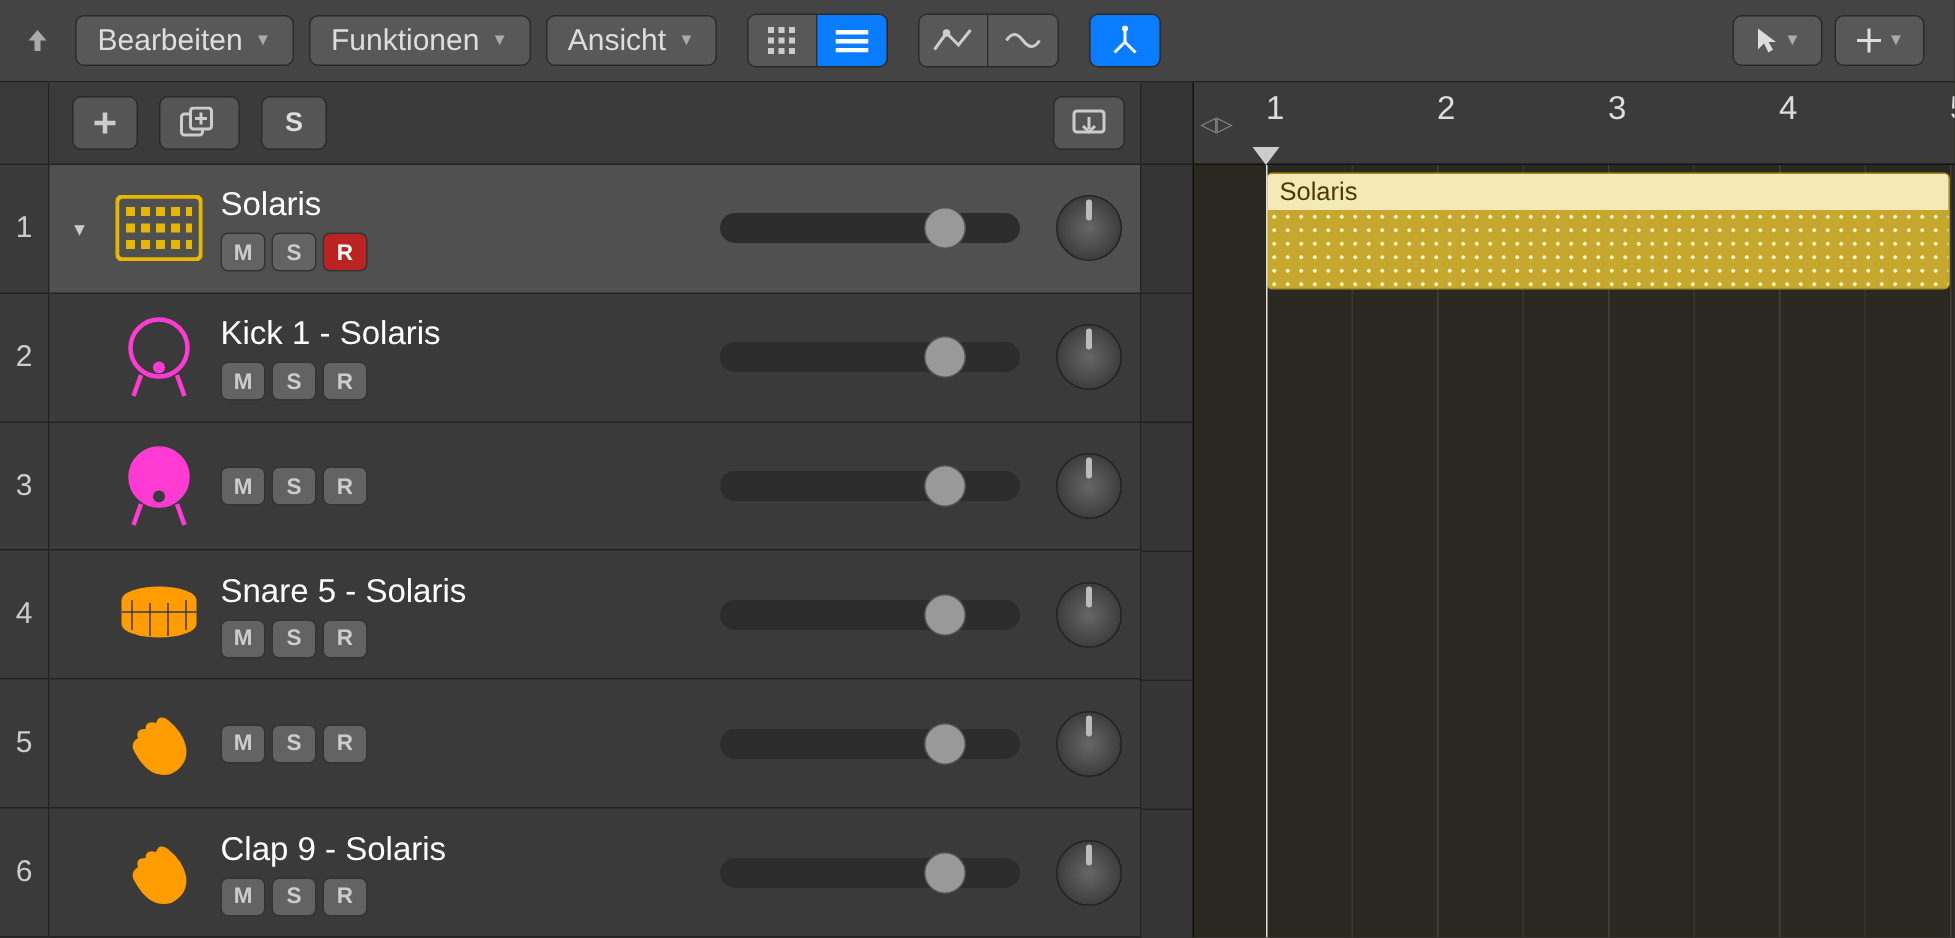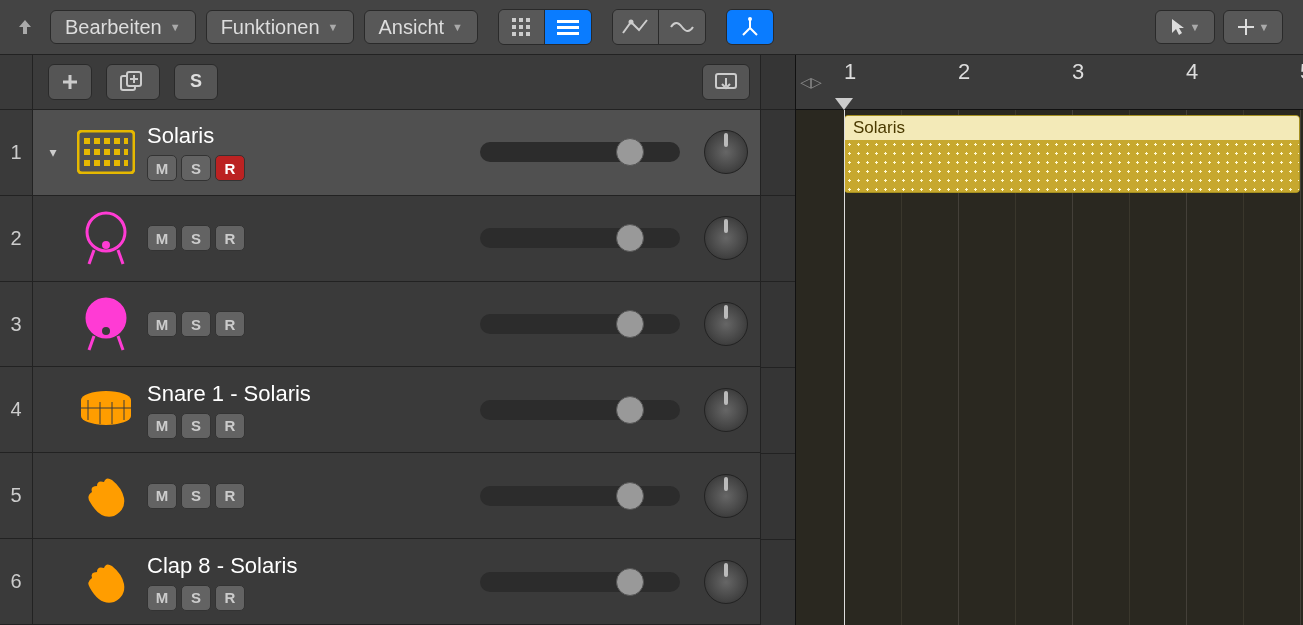--- a/index.html
+++ b/index.html
@@ -343,20 +343,21 @@
     <div class="track sub">
       <div class="icon-box">
         <svg width="50" height="56" viewBox="0 0 50 56">
             <circle cx="25" cy="22" r="19" fill="none" stroke="#ff3bd4" stroke-width="3"></circle>
             <circle cx="25" cy="35" r="4" fill="#ff3bd4"></circle>
             <line x1="13" y1="40" x2="8" y2="54" stroke="#ff3bd4" stroke-width="3"></line>
             <line x1="37" y1="40" x2="42" y2="54" stroke="#ff3bd4" stroke-width="3"></line>
           </svg>
       </div>
       <div class="track-info">
+        <div class="track-name">Kick 1 - Solaris</div>
         <div class="track-btns">
           <div class="tbtn">M</div>
           <div class="tbtn">S</div>
           <div class="tbtn">R</div>
         </div>
       </div>
       <div class="vol-slider">
           <div class="thumb"></div>
         </div>
       <div class="pan-knob"></div>
@@ -393,21 +394,21 @@
             <line x1="3" y1="20" x2="53" y2="20" stroke="#3a3a3a" stroke-width="1"></line>
             <g stroke="#3a3a3a" stroke-width="1">
               <line x1="10" y1="12" x2="10" y2="32"></line>
               <line x1="22" y1="14" x2="22" y2="36"></line>
               <line x1="34" y1="14" x2="34" y2="36"></line>
               <line x1="46" y1="12" x2="46" y2="32"></line>
             </g>
           </svg>
       </div>
       <div class="track-info">
-        <div class="track-name">Snare 1 - Solaris</div>
+        <div class="track-name">Snare 5 - Solaris</div>
         <div class="track-btns">
           <div class="tbtn">M</div>
           <div class="tbtn">S</div>
           <div class="tbtn">R</div>
         </div>
       </div>
       <div class="vol-slider">
           <div class="thumb"></div>
         </div>
       <div class="pan-knob"></div>
@@ -432,21 +433,21 @@
       <div class="pan-knob"></div>
     </div>
 
     <div class="track sub">
       <div class="icon-box">
         <svg width="52" height="48" viewBox="0 0 52 48">
             <path d="M10 30 Q6 24 12 20 Q10 14 17 14 Q17 8 24 10 Q26 4 32 8 Q42 16 44 26 Q46 38 34 44 Q20 48 10 30 Z" fill="#ff9d00"></path>
           </svg>
       </div>
       <div class="track-info">
-        <div class="track-name">Clap 8 - Solaris</div>
+        <div class="track-name">Clap 9 - Solaris</div>
         <div class="track-btns">
           <div class="tbtn">M</div>
           <div class="tbtn">S</div>
           <div class="tbtn">R</div>
         </div>
       </div>
       <div class="vol-slider">
           <div class="thumb"></div>
         </div>
       <div class="pan-knob"></div>

